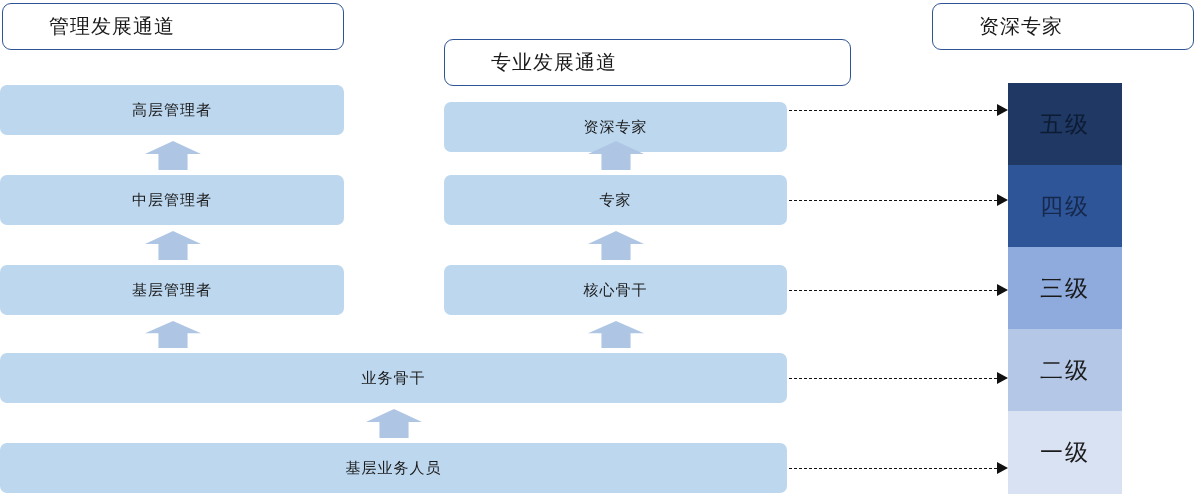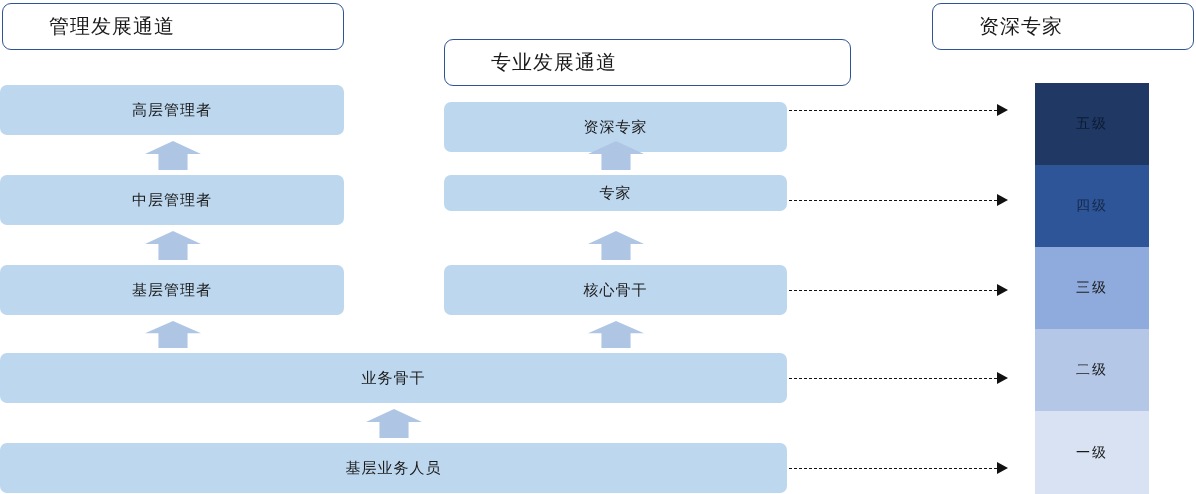--- a/index.html
+++ b/index.html
@@ -58,23 +58,22 @@
   
   .level-col {
     position: absolute;
   }
   .level-cell {
     position: absolute;
     box-sizing: border-box;
     display: flex;
     align-items: center;
     justify-content: center;
-    font-size: 14px;
+    font-size: 23px;
     letter-spacing: 2px;
-    margin-left: 27px;
   }
 
   
   .connector {
     position: absolute;
     height: 1px;
     border-top: 1.4px dashed #111111;
   }
   .arrow-head {
     position: absolute;
@@ -106,21 +105,21 @@
   <div class="role-box" style="left:0px; top:175px; width:344px; height:50px;">
     <span>中层管理者</span>
   </div>
   <div class="role-box" style="left:0px; top:265px; width:344px; height:50px;">
     <span>基层管理者</span>
   </div>
 
   <div class="role-box" style="left:444px; top:102px; width:343px; height:50px;">
     <span>资深专家</span>
   </div>
-  <div class="role-box" style="left:444px; top:175px; width:343px; height:36px;">
+  <div class="role-box" style="left:444px; top:175px; width:343px; height:50px;">
     <span>专家</span>
   </div>
   <div class="role-box" style="left:444px; top:265px; width:343px; height:50px;">
     <span>核心骨干</span>
   </div>
 
   <div class="role-box" style="left:0px; top:353px; width:787px; height:50px;">
     <span>业务骨干</span>
   </div>
   <div class="role-box" style="left:0px; top:443px; width:787px; height:50px;align-items:center;">

